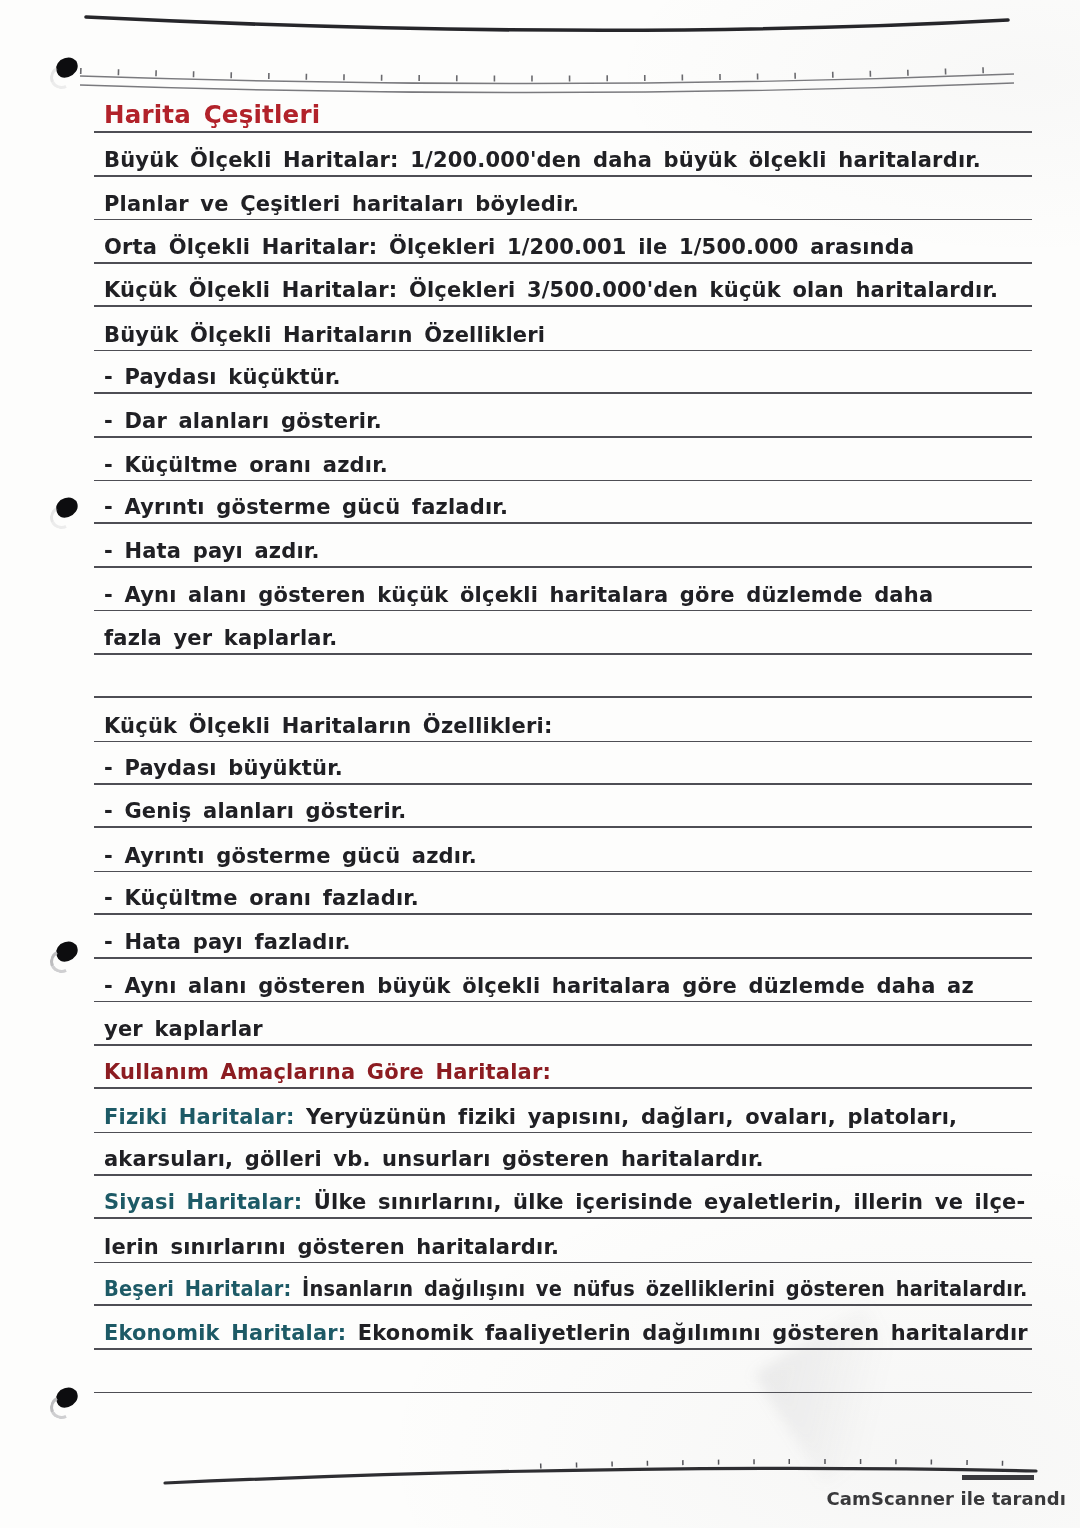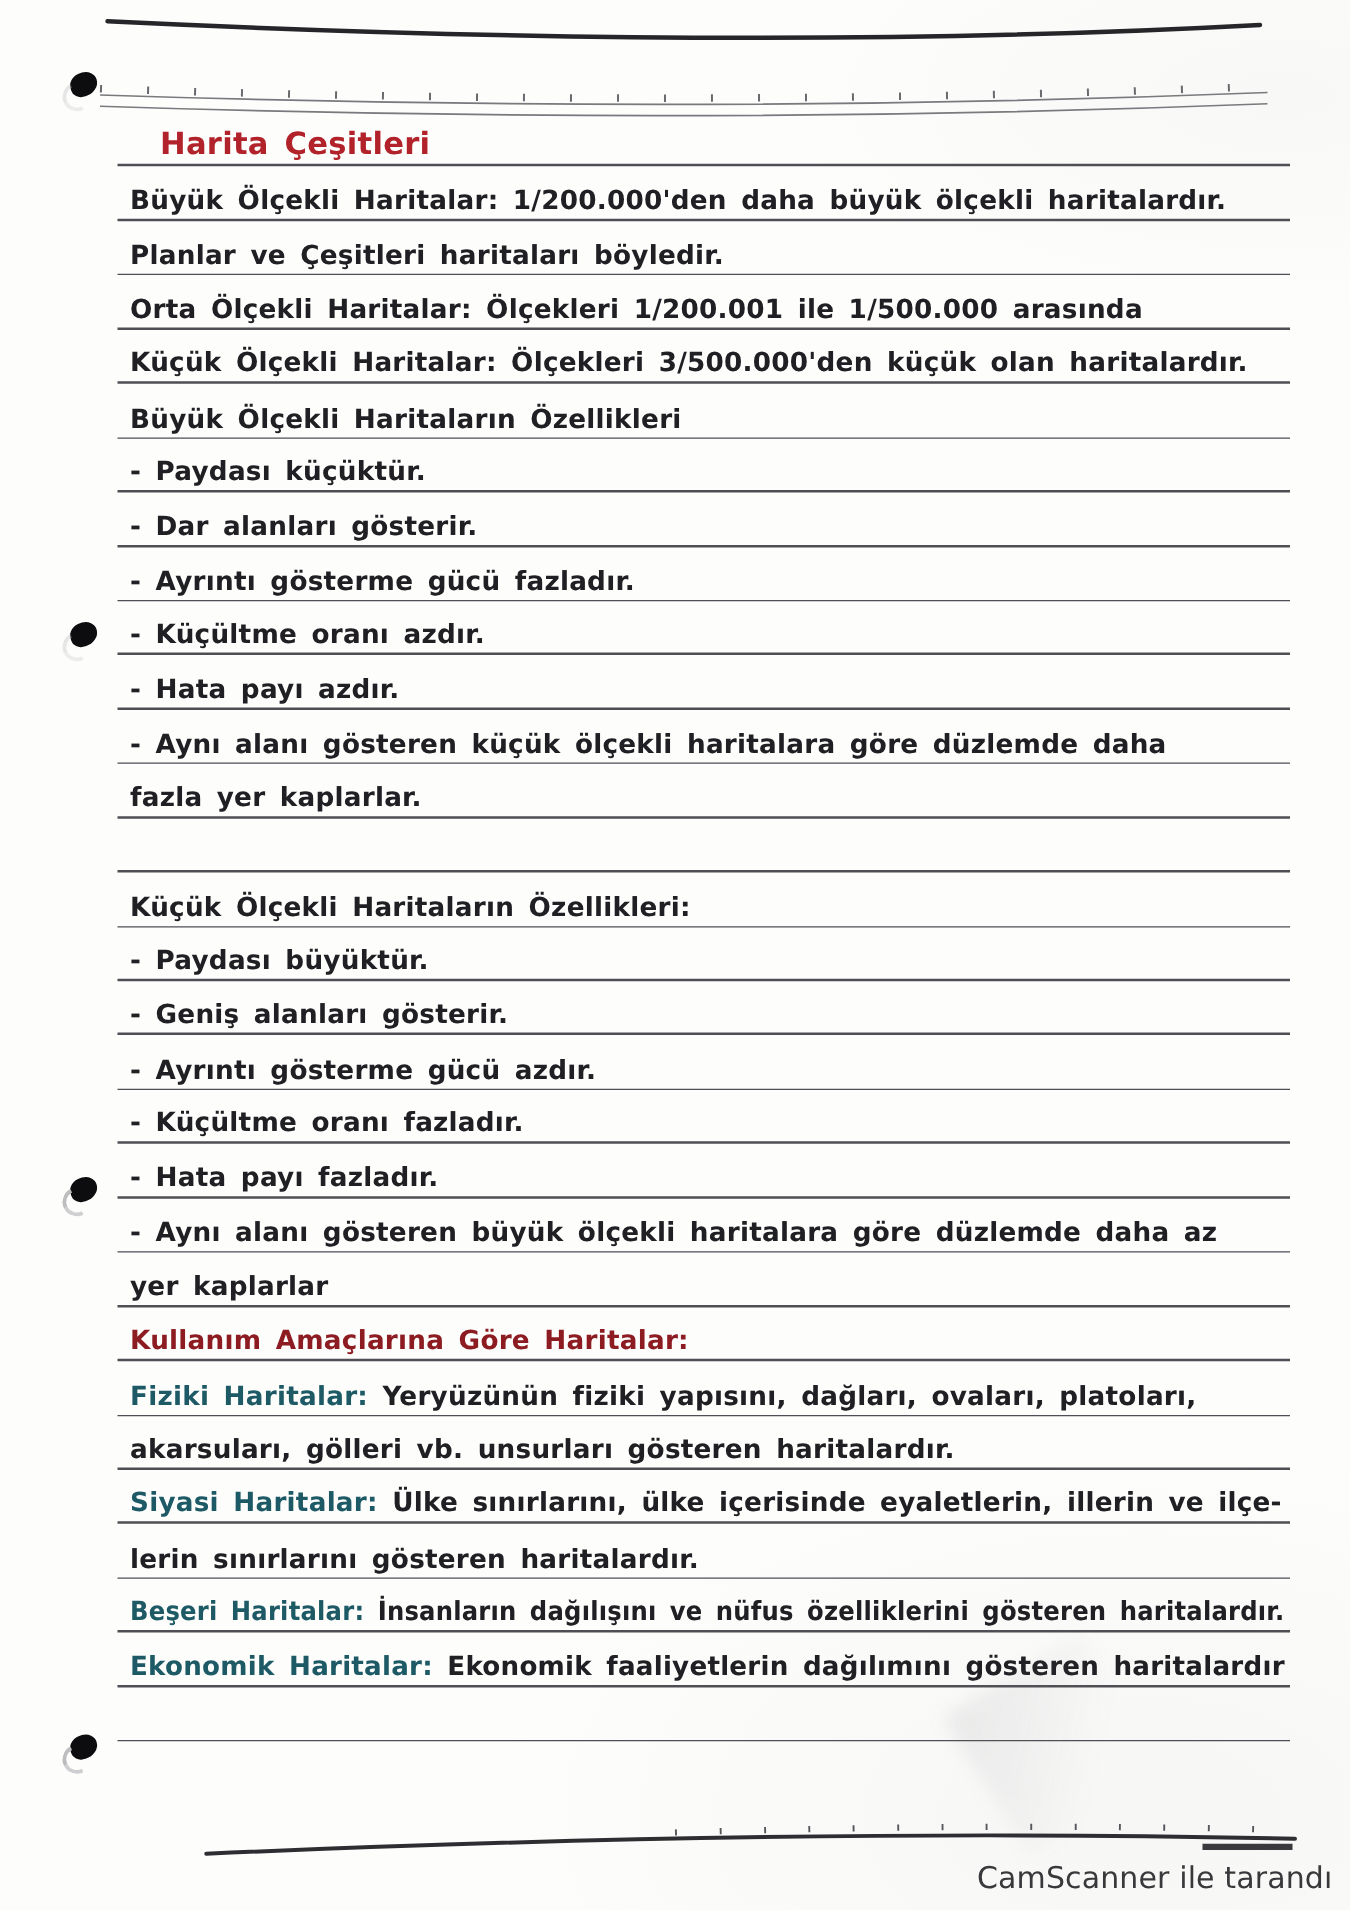--- a/index.html
+++ b/index.html
@@ -51,21 +51,21 @@
     display:inline-block;
     transform-origin:left bottom;
     font-size:21px;
     font-weight:bold;
     letter-spacing:0.2px;
     word-spacing:4px;
     line-height:1;
     padding-bottom:4px;
     color:var(--ink);
   }
-  .line-title .line-text{font-size:24.5px;margin-left:24px;}
+  .line-title .line-text{font-size:24.5px;}
   .seg-red{color:var(--red);}
   .seg-darkred{color:var(--darkred);}
   .seg-teal{color:var(--teal);}
   .seg-ink{color:var(--ink);}
   .binder-hole{
     position:absolute;left:50px;width:30px;height:26px;
   }
   .binder-hole .blob{
     position:absolute;right:2px;top:0;
     width:22px;height:19px;
@@ -83,24 +83,24 @@
     transform:rotate(18deg);
   }
   .binder-hole.no-tail .tail{opacity:0.35;}
   .artifacts{
     position:absolute;inset:0;
     pointer-events:none;
   }
   .watermark{
     position:absolute;
     top:1488px;right:14px;
-    font-size:24px;
+    font-size:18px;
     color:#39393b;
     letter-spacing:0.1px;
-    font-weight:normal;
+    font-weight:bold;
   }
 </style>
 </head>
 <body>
 
 <div class="page">
 
   <svg class="artifacts" width="1080" height="1528" viewBox="0 0 1080 1528">
     <path d="M 86 17 Q 600 42 1008 20" stroke="#26262a" stroke-width="3.6" fill="none" stroke-linecap="round"></path>
     <path d="M 80 71 Q 560 87 1014 69" stroke="#6a6a6e" stroke-width="6" fill="none" stroke-dasharray="1.6 36"></path>
@@ -147,24 +147,24 @@
       <div class="note-line">
         <span class="line-text"><span class="seg-ink">Büyük Ölçekli Haritaların Özellikleri</span></span>
       </div>
       <div class="note-line">
         <span class="line-text"><span class="seg-ink">- Paydası küçüktür.</span></span>
       </div>
       <div class="note-line">
         <span class="line-text"><span class="seg-ink">- Dar alanları gösterir.</span></span>
       </div>
       <div class="note-line">
+        <span class="line-text"><span class="seg-ink">- Küçültme oranı azdır.</span></span>
+      </div>
+      <div class="note-line">
         <span class="line-text"><span class="seg-ink">- Ayrıntı gösterme gücü fazladır.</span></span>
-      </div>
-      <div class="note-line">
-        <span class="line-text"><span class="seg-ink">- Küçültme oranı azdır.</span></span>
       </div>
       <div class="note-line">
         <span class="line-text"><span class="seg-ink">- Hata payı azdır.</span></span>
       </div>
       <div class="note-line">
         <span class="line-text"><span class="seg-ink">- Aynı alanı gösteren küçük ölçekli haritalara göre düzlemde daha</span></span>
       </div>
       <div class="note-line">
         <span class="line-text"><span class="seg-ink">fazla yer kaplarlar.</span></span>
       </div>

